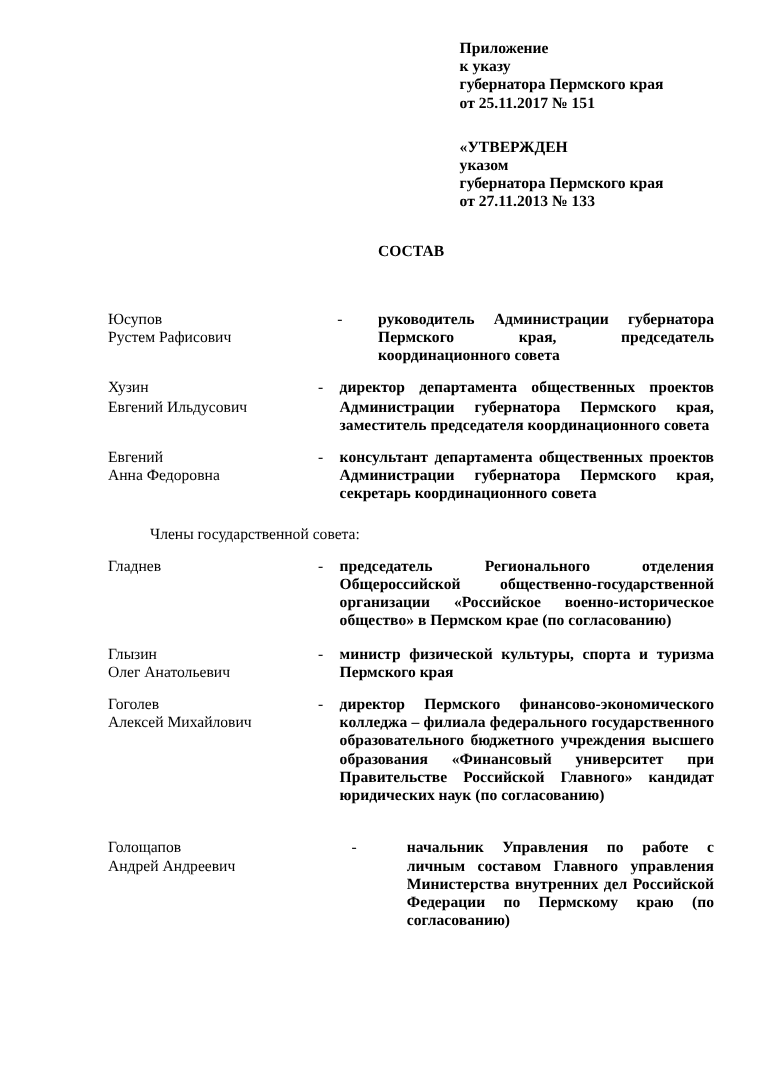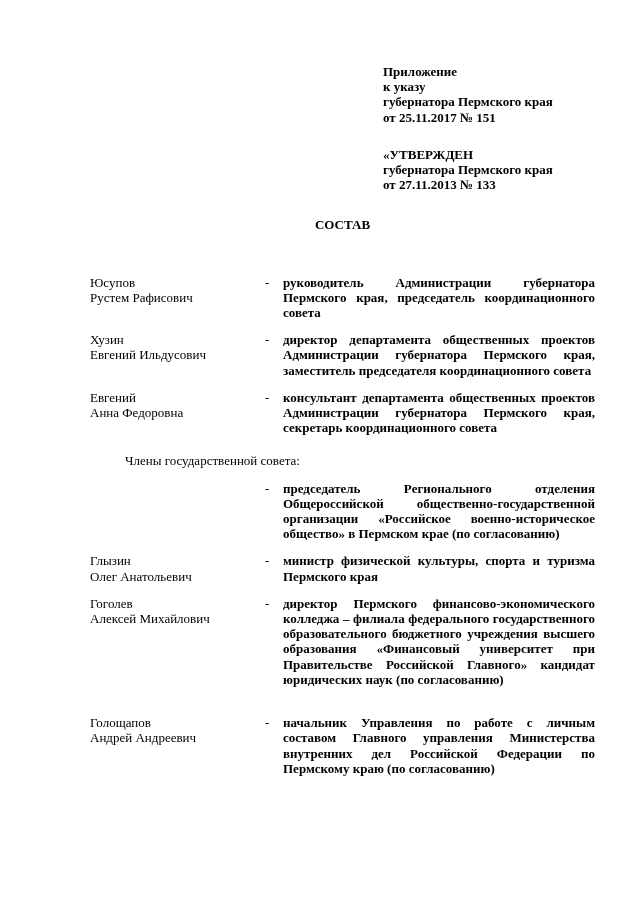--- a/index.html
+++ b/index.html
@@ -7,21 +7,21 @@
     padding: 0;
     background: #e8e8e8;
   }
   .page {
     position: relative;
     width: 640px;
     height: 905px;
     margin: 0 auto;
     background: #ffffff;
     box-sizing: border-box;
-    padding: 64px 45px 20px 90px;
+    padding: 32px 45px 20px 90px;
     font-family: "Liberation Serif", "DejaVu Serif", serif;
     font-size: 13px;
     line-height: 1.17;
     color: #000000;
     overflow: hidden;
   }
   .ref-block {
     margin-left: 293px;
     font-weight: bold;
   }
@@ -34,41 +34,42 @@
   }
   .title-heading { margin-bottom: 5px; }
   .title-subtitle { text-align: center; }
   .council-list { margin-top: 42px; }
   .row {
     display: grid;
     grid-template-columns: 175px 18px 1fr;
     margin-top: 12px;
     align-items: start;
   }
-  .row.first { margin-top: 9px; }
-  .row.gap-lg { margin-top: 28px; }
+  .row.first { margin-top: 9px; gap: 16px; }
+  .row.gap-lg { margin-top: 28px; gap: 28px; }
   .name-cell div { white-space: nowrap; }
   .dash-cell { text-align: left; }
   .position-cell { text-align: justify; font-weight: bold; }
   .members-label { margin: 18px 0 0 35px; }
 </style>
 </head>
 <body>
 
 <div class="page">
 
   <div class="ref-block annex">
     <div>Приложение</div>
     <div>к указу</div>
     <div>губернатора Пермского края</div>
     <div>от 25.11.2017 № 151</div>
   </div>
 
   <div class="ref-block approved">
     <div>«УТВЕРЖДЕН</div>
+    <div>указом</div>
     <div>губернатора Пермского края</div>
     <div>от 27.11.2013 № 133</div>
   </div>
 
   <div class="title-block">
     <div class="title-heading">СОСТАВ</div>
   </div>
 
   <div class="council-list">
 
@@ -96,20 +97,21 @@
         <div>Анна Федоровна</div>
       </div>
       <div class="dash-cell">-</div>
       <div class="position-cell">консультант департамента общественных проектов Администрации губернатора Пермского края, секретарь координационного совета</div>
     </div>
 
     <div class="members-label">Члены государственной совета:</div>
 
     <div class="row">
       <div class="name-cell">
+        <div>Гладнев</div>
       </div>
       <div class="dash-cell">-</div>
       <div class="position-cell">председатель Регионального отделения Общероссийской общественно-государственной организации «Российское военно-историческое общество» в Пермском крае (по согласованию)</div>
     </div>
 
     <div class="row">
       <div class="name-cell">
         <div>Глызин</div>
         <div>Олег Анатольевич</div>
       </div>

